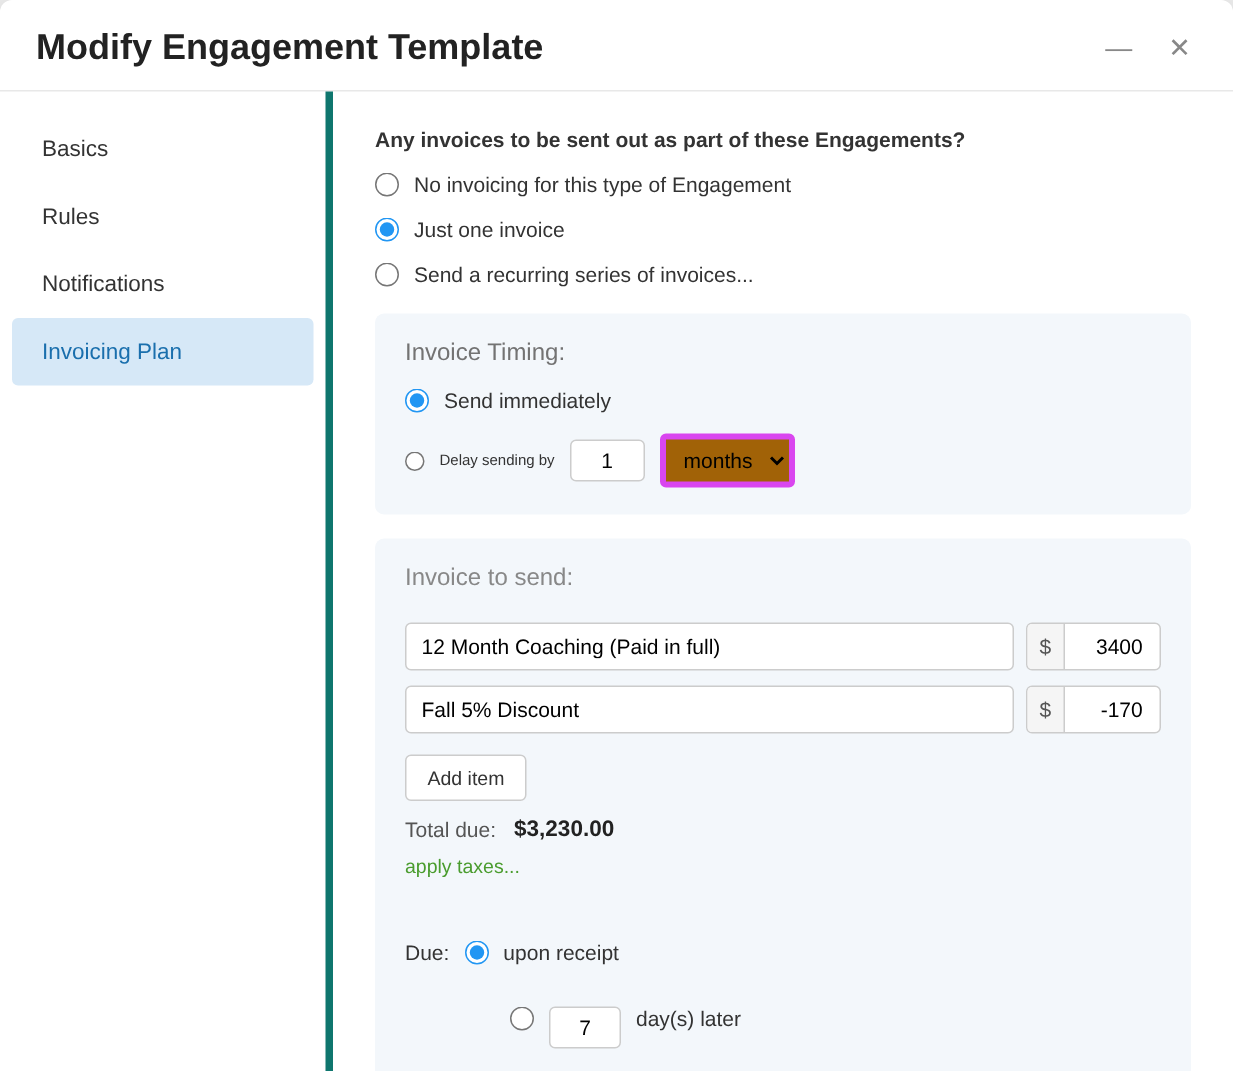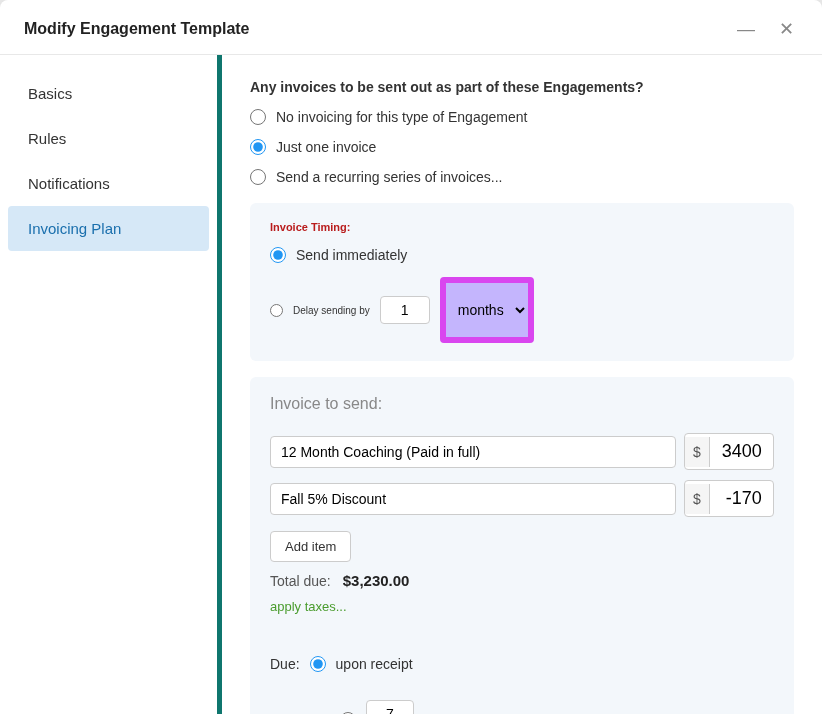--- a/index.html
+++ b/index.html
@@ -23,21 +23,21 @@
     }
     .title-bar {
       display: flex;
       align-items: center;
       justify-content: space-between;
       padding: 18px 24px 14px 24px;
       border-bottom: 1px solid #e8e8e8;
       flex-shrink: 0;
     }
     .title-bar h1 {
-      font-size: 16px;
+      font-size: 24px;
       font-weight: 600;
       color: #222;
     }
     .title-bar-controls {
       display: flex;
       gap: 16px;
       align-items: center;
     }
     .title-bar-controls button {
       background: none;
@@ -105,24 +105,23 @@
       cursor: pointer;
       flex-shrink: 0;
     }
     .section-box {
       background: #f3f7fb;
       border-radius: 6px;
       padding: 18px 20px;
       margin-bottom: 16px;
     }
     .section-label {
-      font-size: 11px;
-      color: #b91c1c;
+      font-size: 16px;
+      color: #737373;
       margin-bottom: 14px;
-      font-weight: bold;
     }
     .timing-row {
       display: flex;
       align-items: center;
       gap: 10px;
       margin-bottom: 14px;
     }
     .timing-row label {
       font-size: 14px;
       color: #333;
@@ -138,25 +137,25 @@
     }
     .delay-input {
       width: 50px;
       padding: 5px 8px;
       border: 1px solid #ccc;
       border-radius: 4px;
       font-size: 14px;
       text-align: center;
     }
     .delay-select {
-      padding: 18px 8px;
-      border: 6px solid #d946ef;
-      border-radius: 4px;
-      font-size: 14px;
-      background: #c4b5fd;
+      padding: 5px 8px;
+      border: 4px solid #d946ef;
+      border-radius: 4px;
+      font-size: 14px;
+      background: #a16207;
       cursor: pointer;
     }
     .invoice-section {
       background: #f3f7fb;
       border-radius: 6px;
       padding: 18px 20px;
       margin-bottom: 16px;
     }
     .invoice-label {
       font-size: 16px;
@@ -189,21 +188,21 @@
     .invoice-currency {
       padding: 7px 8px;
       background: #f5f5f5;
       color: #555;
       font-size: 14px;
       border-right: 1px solid #ccc;
     }
     .invoice-amount-input {
       padding: 7px 8px;
       border: none;
-      font-size: 18px;
+      font-size: 14px;
       width: 60px;
       text-align: right;
       background: #fff;
     }
     .add-item-btn {
       margin-top: 4px;
       padding: 7px 14px;
       background: #fff;
       border: 1px solid #ccc;
       border-radius: 4px;
@@ -234,21 +233,21 @@
       cursor: pointer;
       text-decoration: none;
       margin-bottom: 14px;
       display: inline-block;
     }
     .due-section {
       margin-top: 10px;
     }
     .due-row {
       display: flex;
-      align-items: flex-end;
+      align-items: flex-start;
       gap: 10px;
       margin-bottom: 10px;
       font-size: 14px;
       color: #333;
       margin-top: 28px;
     }
     .due-row input[type="radio"] {
       width: 16px;
       height: 16px;
       accent-color: #2196f3;

